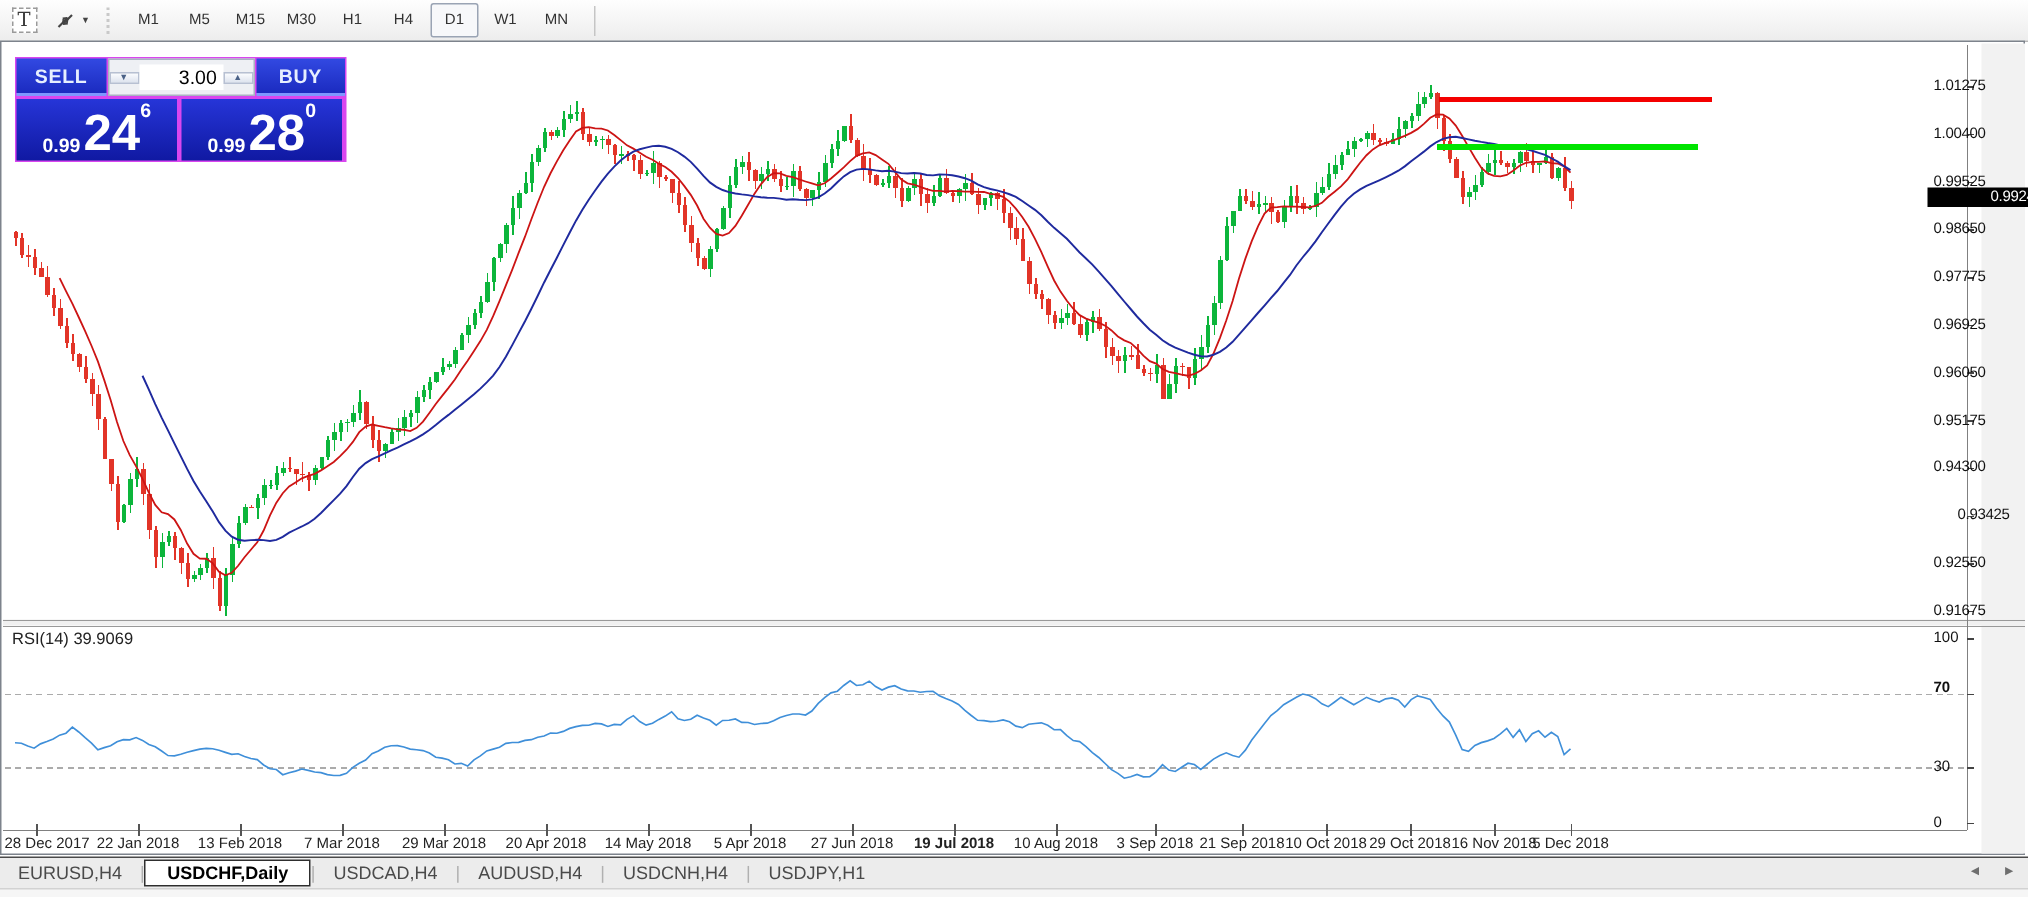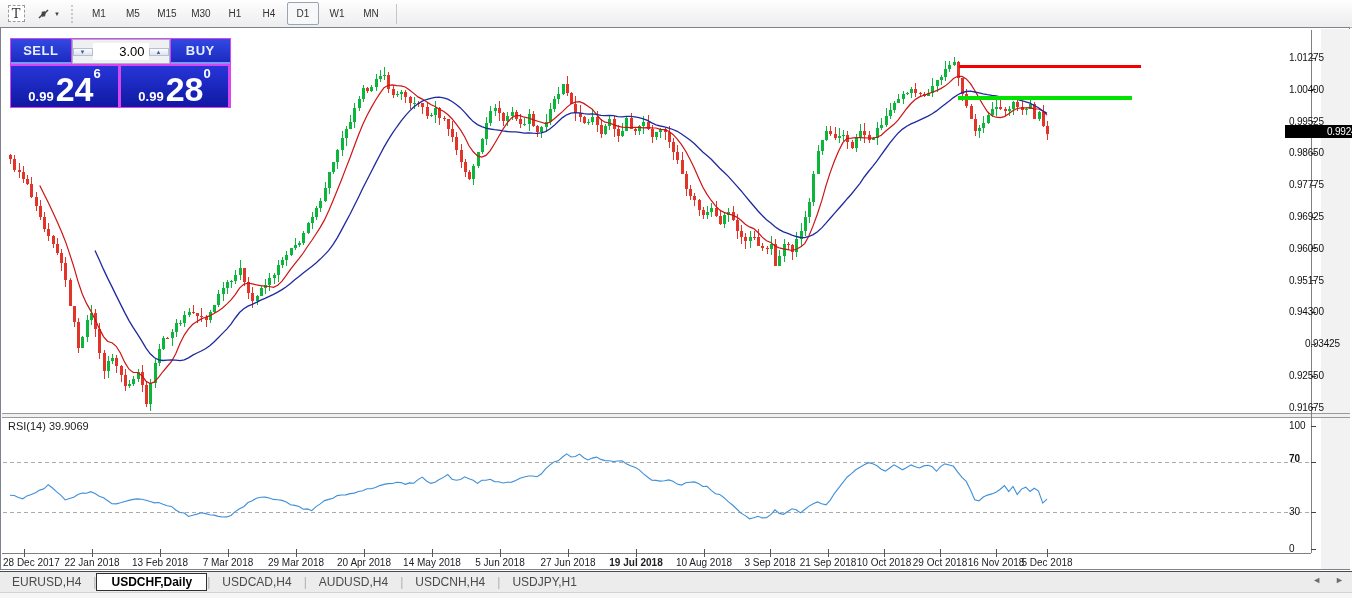--- a/index.html
+++ b/index.html
@@ -679,21 +679,21 @@
       <div class="rsi-ax-label" style="top: 425px; font-weight: bold;">70</div>
       <div class="rsi-ax-label" style="top: 478.1px;">30</div>
       <div class="rsi-ax-label" style="top: 515px;">0</div>
       <div class="date-label" style="left: 2px;">28 Dec 2017</div>
       <div class="date-label" style="left: 91px; transform: translateX(-50%);">22 Jan 2018</div>
       <div class="date-label" style="left: 159px; transform: translateX(-50%);">13 Feb 2018</div>
       <div class="date-label" style="left: 227px; transform: translateX(-50%);">7 Mar 2018</div>
       <div class="date-label" style="left: 295px; transform: translateX(-50%);">29 Mar 2018</div>
       <div class="date-label" style="left: 363px; transform: translateX(-50%);">20 Apr 2018</div>
       <div class="date-label" style="left: 431px; transform: translateX(-50%);">14 May 2018</div>
-      <div class="date-label" style="left: 499px; transform: translateX(-50%);">5 Jun 2018</div>
+      <div class="date-label" style="left: 499px; transform: translateX(-50%);">5 Apr 2018</div>
       <div class="date-label" style="left: 567px; transform: translateX(-50%);">27 Jun 2018</div>
       <div class="date-label" style="left: 635px; transform: translateX(-50%); font-weight: bold;">19 Jul 2018</div>
       <div class="date-label" style="left: 703px; transform: translateX(-50%);">10 Aug 2018</div>
       <div class="date-label" style="left: 769px; transform: translateX(-50%);">3 Sep 2018</div>
       <div class="date-label" style="left: 827px; transform: translateX(-50%);">21 Sep 2018</div>
       <div class="date-label" style="left: 883px; transform: translateX(-50%);">10 Oct 2018</div>
       <div class="date-label" style="left: 939px; transform: translateX(-50%);">29 Oct 2018</div>
       <div class="date-label" style="left: 995px; transform: translateX(-50%);">16 Nov 2018</div>
       <div class="date-label" style="left: 1046px; transform: translateX(-50%);">5 Dec 2018</div>
       <div class="price-badge" style="top: 97.4317px; padding-left: 42px;">0.99246</div>

